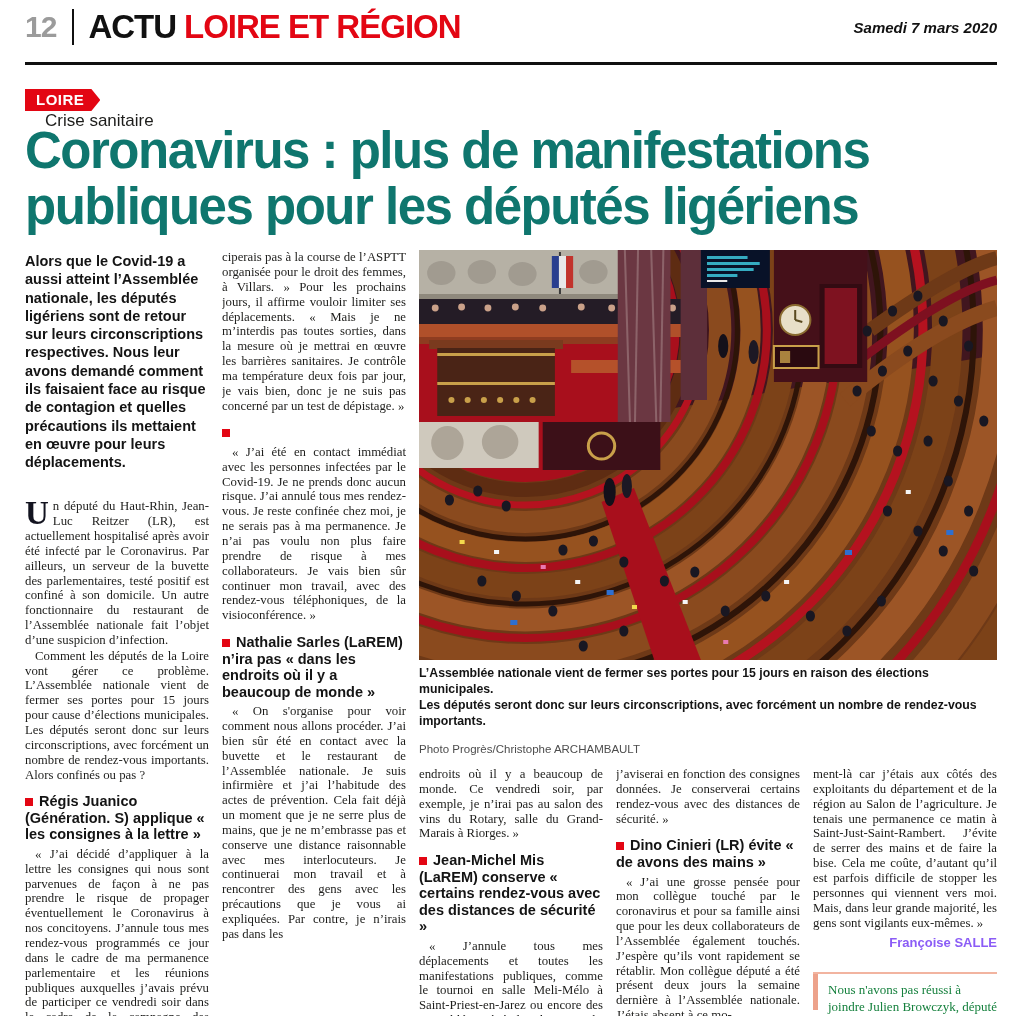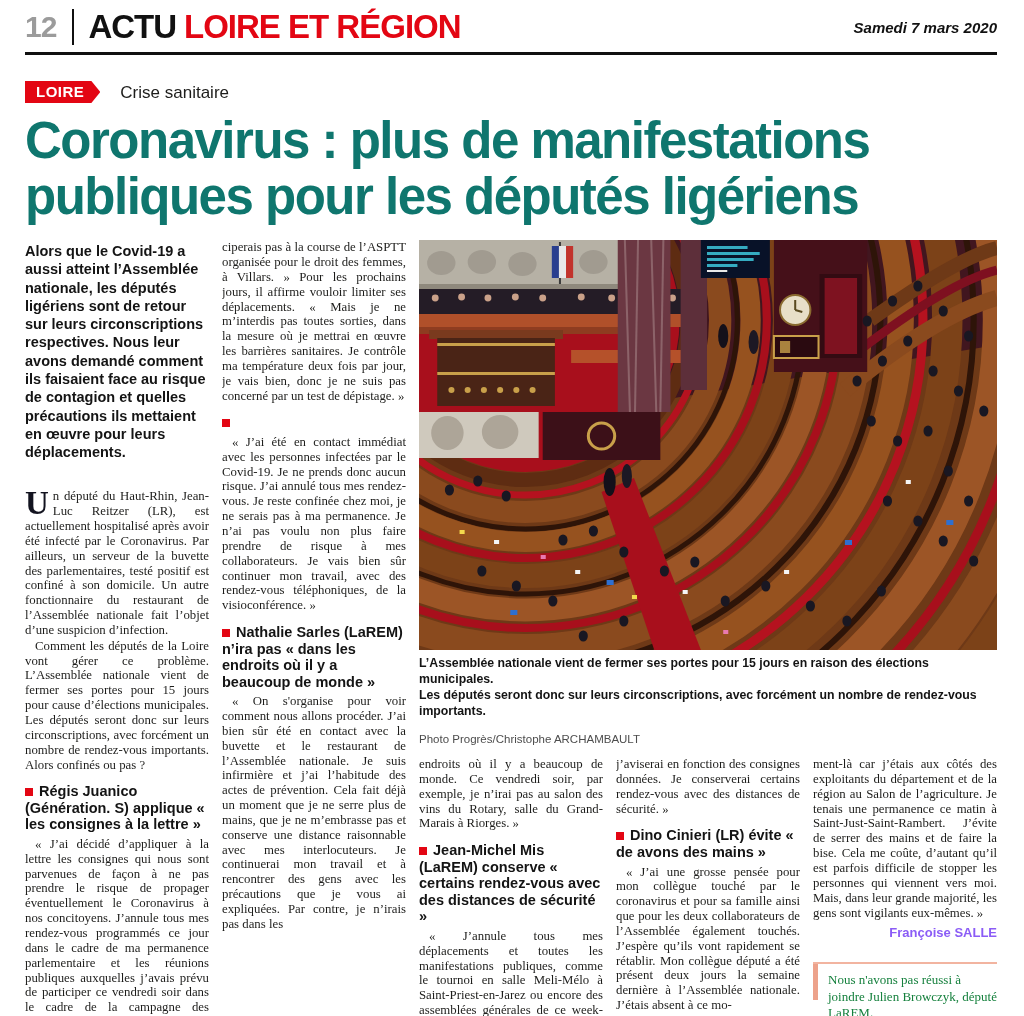--- a/index.html
+++ b/index.html
@@ -3,28 +3,28 @@
 <meta charset="utf-8">
 <style>
   html,body{margin:0;padding:0;background:#ffffff;}
   .page{
     position:relative;width:1024px;height:1016px;overflow:hidden;
     background:#ffffff;color:#1d1d1b;
     font-family:"Liberation Sans",sans-serif;
     box-sizing:border-box;padding:8px 27px 0 25px;
   }
   
-  .masthead{display:flex;align-items:center;border-bottom:3px solid #101010;padding-bottom:6px;text-align:center;}
+  .masthead{display:flex;align-items:center;border-bottom:3px solid #101010;padding-bottom:16px;text-align:center;}
   .page-num{font-size:30px;font-weight:bold;color:#9b9b9b;letter-spacing:-1px;}
   .mast-divider{width:2px;height:36px;background:#101010;margin:0 14px 0 16px;}
   .mast-title{font-size:33px;font-weight:800;letter-spacing:-1px;color:#111;}
   .mast-title .region{color:#e30613;margin-left:8px;}
   .mast-date{margin-left:auto;font-size:15px;font-style:italic;font-weight:bold;color:#111;}
   
-  .kicker{display:flex;align-items:flex-end;margin-top:24px;height:24px;}
+  .kicker{display:flex;align-items:flex-start;margin-top:24px;height:24px;flex-direction:column;}
   .kicker-badge{
     background:#e30613;color:#fff;font-weight:bold;font-size:15px;
     padding:2px 16px 3px 11px;letter-spacing:.5px;
     clip-path:polygon(0 0,calc(100% - 9px) 0,100% 50%,calc(100% - 9px) 100%,0 100%);
   }
   .kicker-label{margin-left:20px;font-size:17px;color:#1d1d1b;}
   
   .headline{
     margin:10px 0 16px 0;font-size:51px;line-height:1.09;font-weight:800;
     letter-spacing:-1.5px;color:#0f766e;

